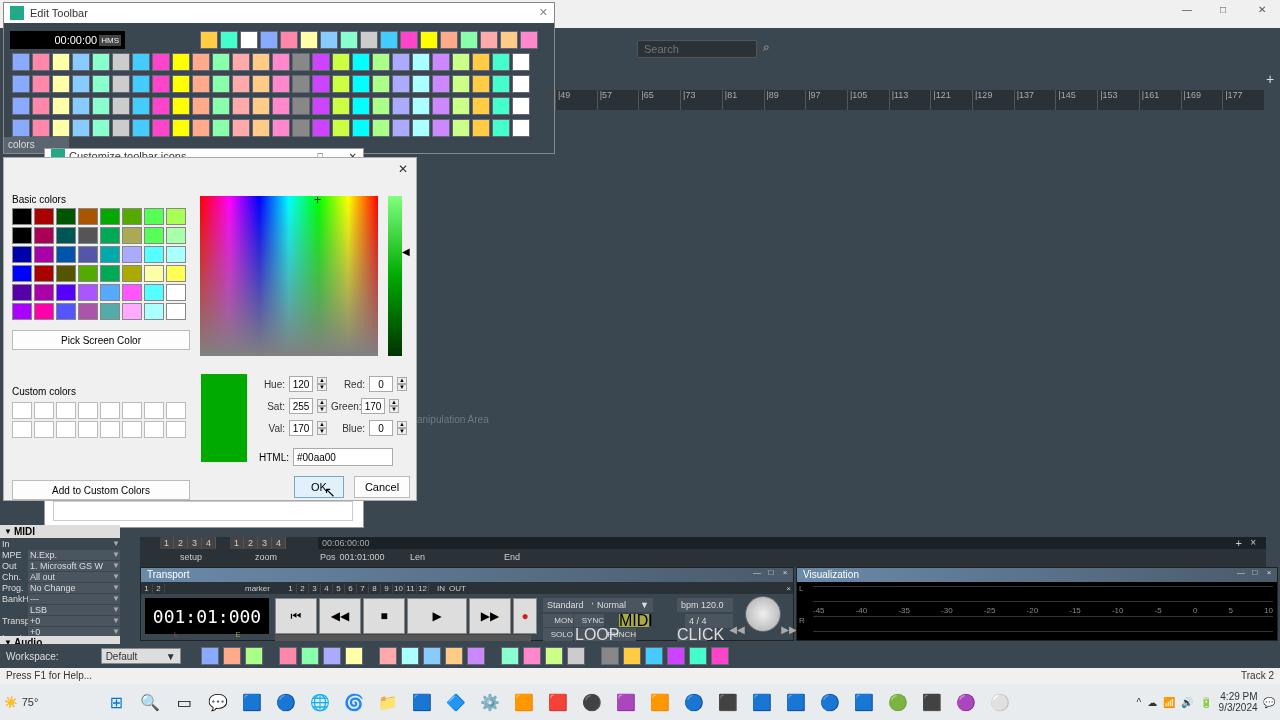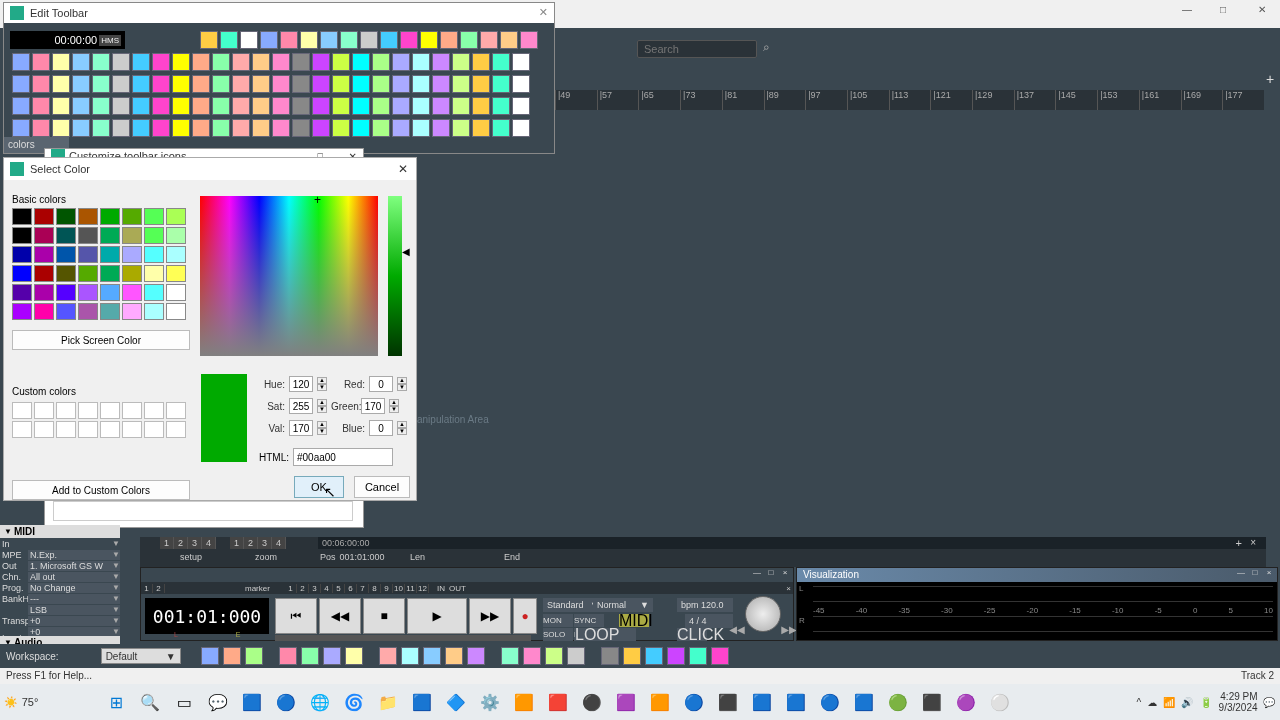--- a/index.html
+++ b/index.html
@@ -115,21 +115,21 @@
 .marker-row { position: absolute; top: 14px; left: 0; right: 0; height: 12px; background: #2a3238; display: flex; align-items: center; font-size: 8px; color: #ccc; }
 .marker-num { width: 12px; text-align: center; border-right: 1px solid #444; }
 .tc-display { position: absolute; top: 30px; left: 4px; width: 124px; height: 36px; background: #000; color: #fff; font-family: monospace; font-size: 18px; display: flex; align-items: center; justify-content: center; }
 .tc-lr { position: absolute; top: 63px; left: 4px; width: 124px; height: 8px; display: flex; font-size: 7px; }
 .tc-lr span { flex: 1; text-align: center; }
 .tp-btn { position: absolute; width: 42px; height: 36px; background: #ddd; border: 1px solid #888; display: flex; align-items: center; justify-content: center; cursor: pointer; font-size: 12px; }
 .tp-scrub { position: absolute; top: 67px; left: 134px; width: 256px; height: 6px; background: #555; }
 .mode-dd { position: absolute; width: 60px; height: 14px; background: #4a5560; color: #ddd; font-size: 9px; padding: 0 4px; line-height: 14px; }
 .mode-arrow { float: right; }
 .mode-grid { position: absolute; display: grid; grid-template-columns: repeat(2, 30px); gap: 1px; font-size: 8px; }
-.mode-cell { height: 13px; background: #4a5560; color: #ddd; text-align: left; line-height: 13px; cursor: pointer; }
+.mode-cell { height: 13px; background: #4a5560; color: #ddd; text-align: right; line-height: 13px; cursor: pointer; }
 .knob { position: absolute; width: 36px; height: 36px; border-radius: 50%; background: radial-gradient(#eee, #aaa); border: 1px solid #666; }
 .knob-btn { position: absolute; width: 16px; height: 12px; color: #aaa; font-size: 10px; cursor: pointer; text-align: center; }
 
 
 .viz-panel { position: absolute; top: 567px; left: 796px; right: 2px; height: 74px; background: #2a3238; border: 1px solid #222; }
 .viz-title { height: 14px; background: linear-gradient(to right, #6a8aaa, #4a5a6a); color: #fff; font-size: 10px; padding: 0 6px; line-height: 14px; }
 .viz-body { position: absolute; top: 14px; left: 0; right: 0; bottom: 0; background: #000; }
 .viz-lr { position: absolute; left: 2px; top: 4px; font-size: 8px; color: #888; }
 .viz-scale { position: absolute; top: 24px; left: 16px; right: 4px; display: flex; justify-content: space-between; font-size: 8px; color: #888; }
 .viz-grid { position: absolute; top: 4px; left: 16px; right: 4px; height: 16px; border-top: 1px solid #333; border-bottom: 1px solid #333; }
@@ -343,24 +343,20 @@
     <span class="et-icon"></span>
     <span>Customize toolbar icons</span>
   </div>
   <span class="cw-min">—</span>
   <span class="cw-max">□</span>
   <span class="cw-close">✕</span>
   <div class="cw-inner-white"></div>
 </div>
 
 <div class="color-dialog">
-  <div class="cd-title">
-    <span class="et-icon"></span>
-    <span>Select Color</span>
-  </div>
   <span class="cd-close">✕</span>
 
   <span class="cd-basic-label">Basic colors</span>
   <div class="basic-grid" id="basic-grid">
       <div class="basic-sw" style="background: rgb(0, 0, 0);"></div>
       <div class="basic-sw" style="background: rgb(170, 0, 0);"></div>
       <div class="basic-sw" style="background: rgb(0, 85, 0);"></div>
       <div class="basic-sw" style="background: rgb(170, 85, 0);"></div>
       <div class="basic-sw" style="background: rgb(0, 170, 0);"></div>
       <div class="basic-sw" style="background: rgb(85, 170, 0);"></div>
@@ -583,20 +579,21 @@
     </div>
   <div class="seq-cols" style="left:270px">
       <span>Len</span>
     </div>
   <div class="seq-cols" style="left:364px">
       <span>End</span>
     </div>
 </div>
 
 <div class="transport-panel">
+  <div class="tp-title">Transport</div>
   <div class="tp-winctl">
       <span>—</span>
       <span>□</span>
       <span>×</span>
     </div>
   <div class="marker-row">
     <span class="marker-num">1</span>
     <span class="marker-num">2</span>
     <span style="width:40px;margin-left:80px">marker</span>
     <div id="marker-nums" style="display:flex">

